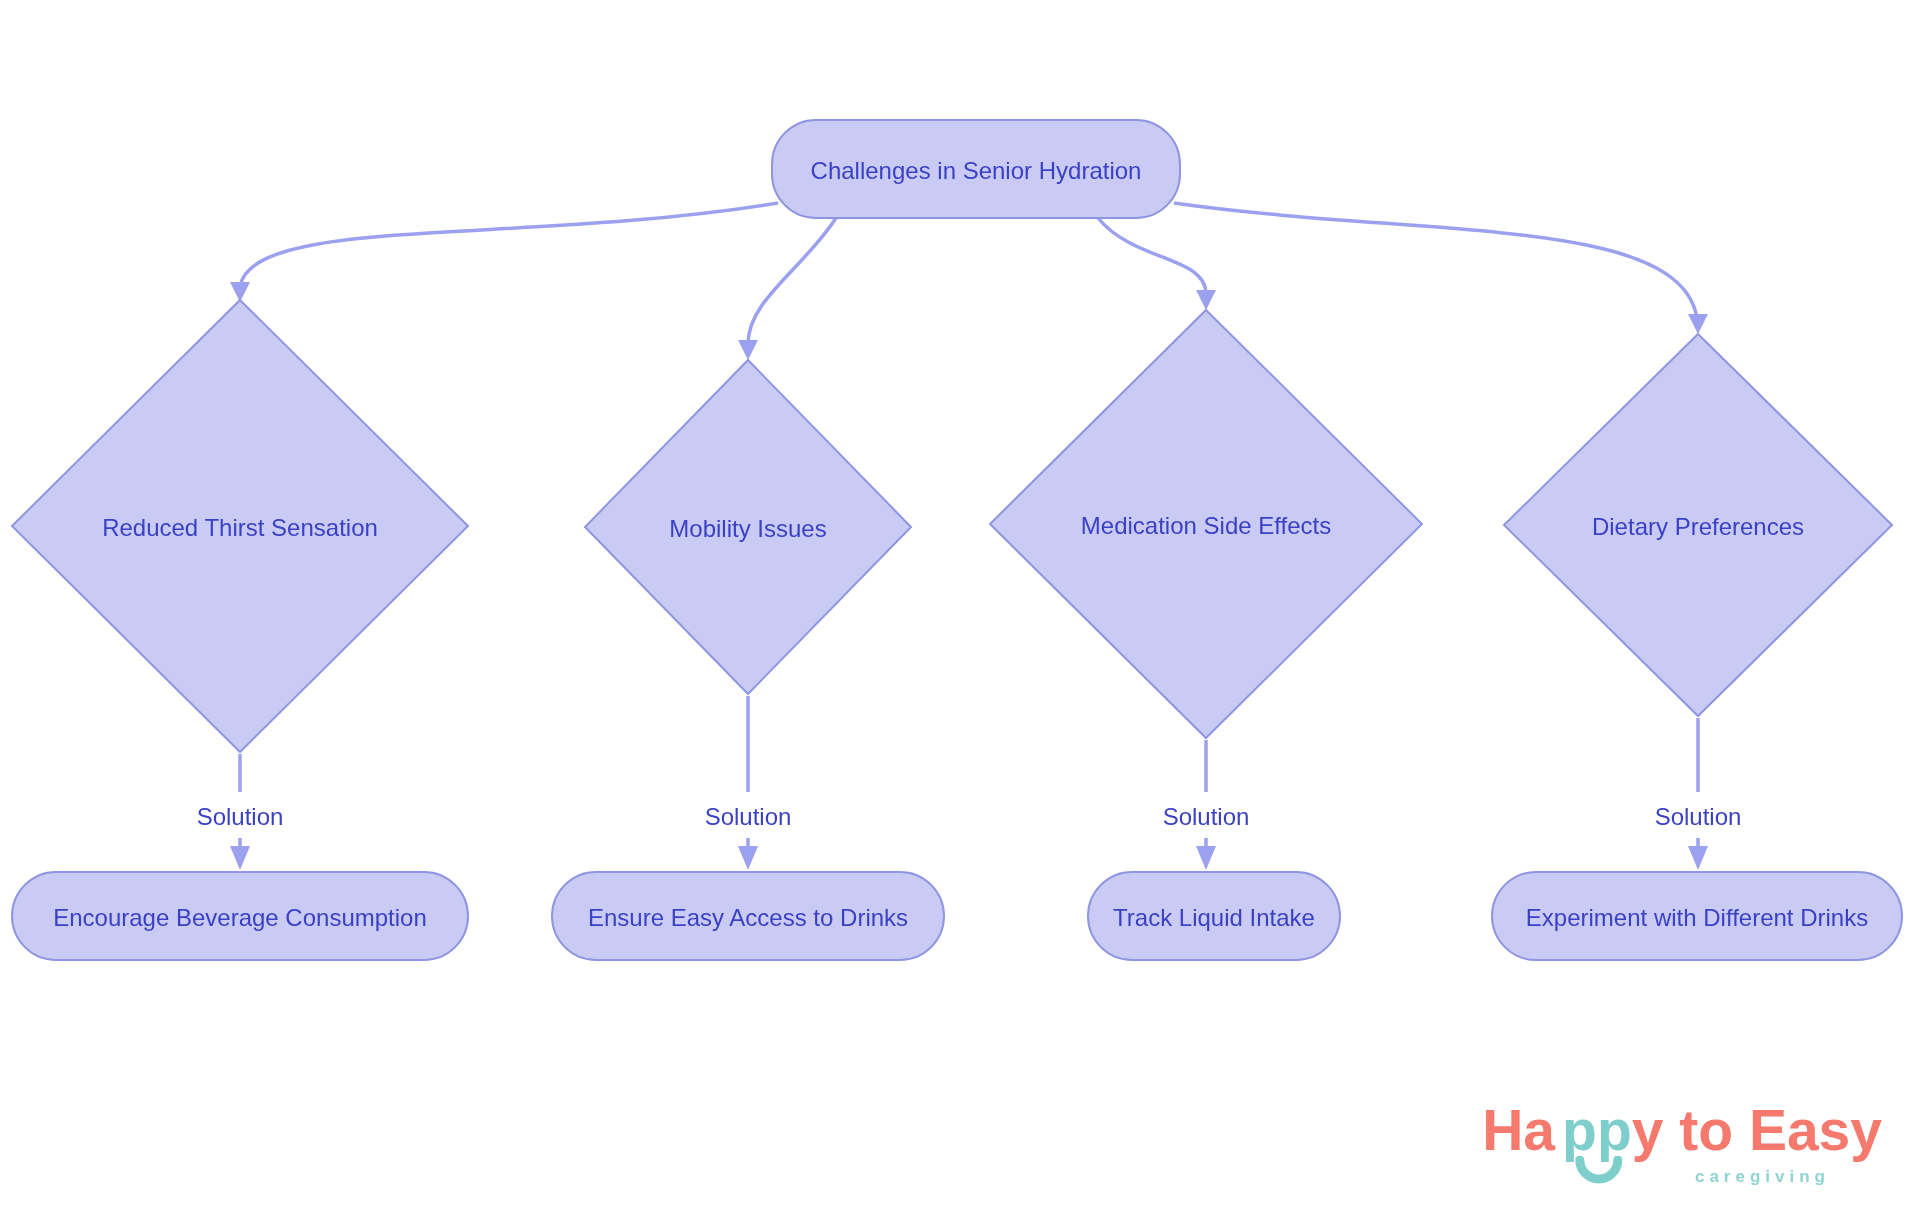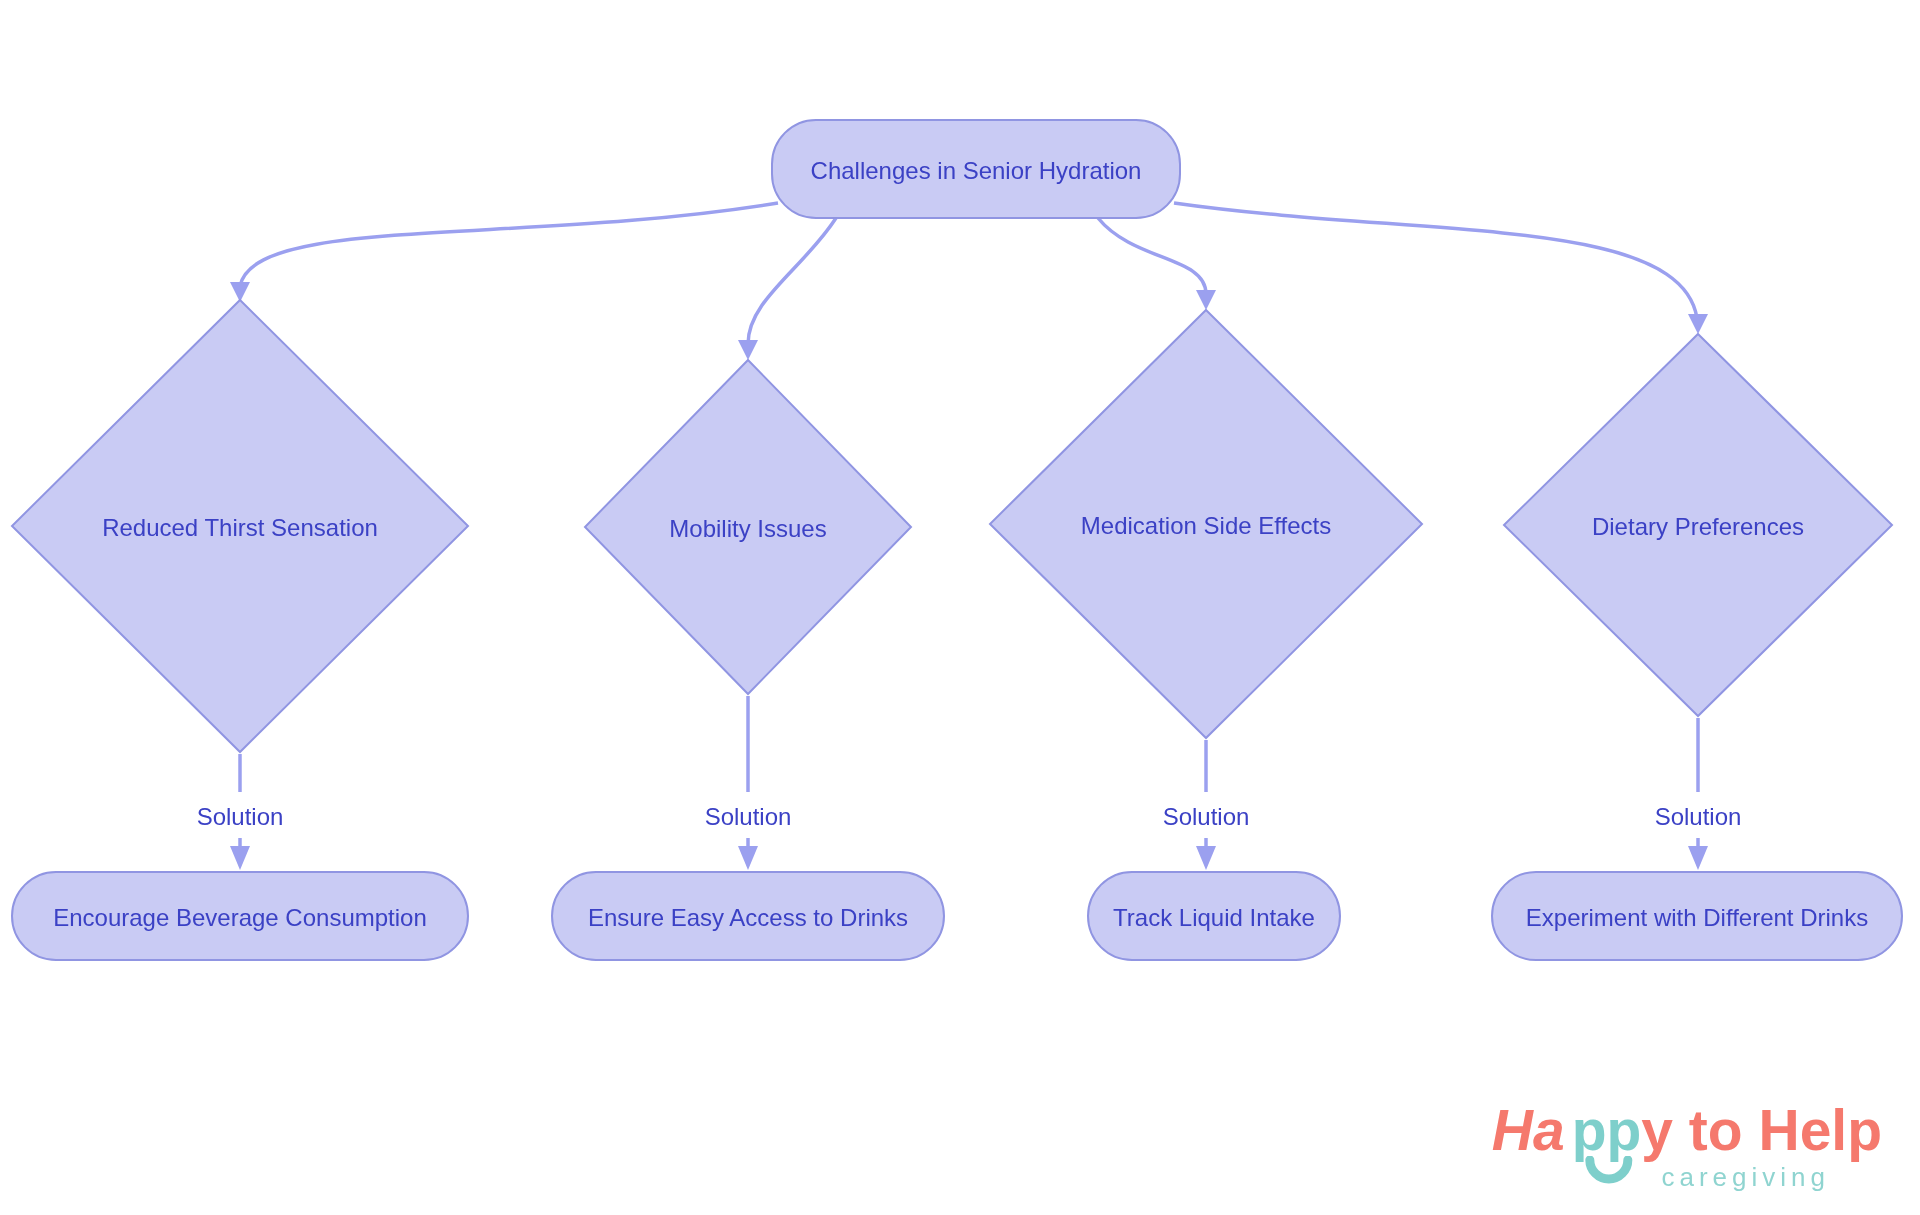--- a/index.html
+++ b/index.html
@@ -39,22 +39,22 @@
   }
   .logo-pp { position: relative; display: inline-block; }
   .smile-svg {
     position: absolute;
     left: 2px;
     bottom: -26px;
     width: 100%;
     height: 30px;
   }
   .logo-line2 {
-    font-size: 26px;
-    font-weight: normal;
+    font-size: 17px;
+    font-weight: bold;
     letter-spacing: 5px;
     margin-top: 2px;
     margin-right: 52px;
     line-height: 30px;
   }
 </style>
 </head>
 <body>
 
 <div class="stage">
@@ -116,20 +116,20 @@
       <rect x="1492" y="872" width="410" height="88" rx="44" ry="44"></rect>
     </g>
     <text x="240" y="917" text-anchor="middle" dominant-baseline="central" class="node-text" fill="#3b41c5">Encourage Beverage Consumption</text>
     <text x="748" y="917" text-anchor="middle" dominant-baseline="central" class="node-text" fill="#3b41c5">Ensure Easy Access to Drinks</text>
     <text x="1214" y="917" text-anchor="middle" dominant-baseline="central" class="node-text" fill="#3b41c5">Track Liquid Intake</text>
     <text x="1697" y="917" text-anchor="middle" dominant-baseline="central" class="node-text" fill="#3b41c5">Experiment with Different Drinks</text>
   </svg>
 
   <div class="logo">
     <div class="logo-line1">
-      <span style="color: rgb(245, 121, 109); font-style: italic;">Ha</span><span class="logo-pp" style="color: rgb(126, 207, 203); margin-left: 7px;"><span>pp</span><svg class="smile-svg" viewBox="0 0 48 30">
+      <span style="color: rgb(245, 121, 109);">Ha</span><span class="logo-pp" style="color: rgb(126, 207, 203); margin-left: 7px;"><span>pp</span><svg class="smile-svg" viewBox="0 0 48 30">
           <path d="M 5 4 A 19 19 0 0 0 43 4" fill="none" stroke-width="9" stroke-linecap="round" stroke="#7ecfcb"></path>
-        </svg></span><span style="color: rgb(245, 121, 109);">y</span><span style="color: rgb(245, 121, 109);"> to Help</span>
+        </svg></span><span style="color: rgb(245, 121, 109);">y</span><span style="color: rgb(245, 121, 109);"> to Easy</span>
     </div>
     <div class="logo-line2" style="color: rgb(143, 212, 208);">caregiving</div>
   </div>
 
 </div>
 
 </body></html>

